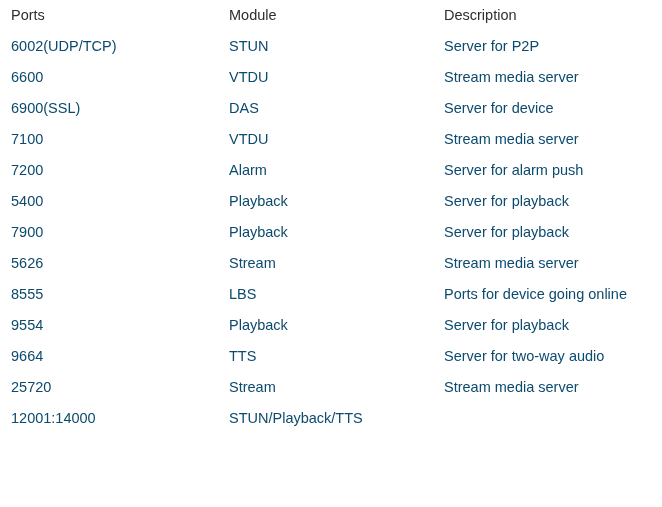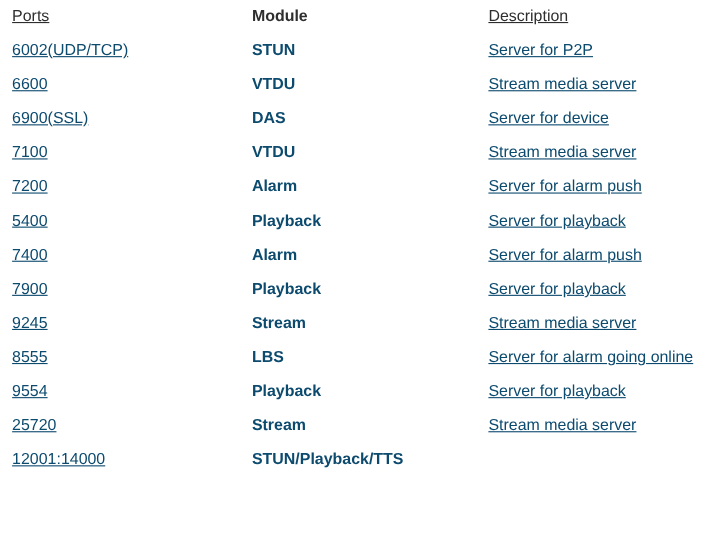--- a/index.html
+++ b/index.html
@@ -36,25 +36,25 @@
     line-height: 31px;
     vertical-align: middle;
     text-align: left;
     font-weight: normal;
     font-size: 14.5px;
     white-space: nowrap;
     overflow: visible;
   }
 
   #ports-table th.c-ports,
-  #ports-table td.c-ports        { padding-left: 11px; text-decoration: underline; }
+  #ports-table td.c-ports        { padding-left: 11px; }
   #ports-table th.c-module,
-  #ports-table td.c-module       { padding-left: 11px; font-weight: bold; }
+  #ports-table td.c-module       { padding-left: 11px; }
   #ports-table th.c-description,
-  #ports-table td.c-description  { padding-left: 11px; text-decoration: underline; }
+  #ports-table td.c-description  { padding-left: 11px; }
 
   thead tr { height: 31px; }
 
   thead th {
     color: #2e2e2e;
   }
 
   tbody td {
     color: #0c4a6e;
   }
@@ -103,43 +103,43 @@
         <td class="c-ports">7200</td>
         <td class="c-module">Alarm</td>
         <td class="c-description">Server for alarm push</td>
       </tr>
       <tr>
         <td class="c-ports">5400</td>
         <td class="c-module">Playback</td>
         <td class="c-description">Server for playback</td>
       </tr>
       <tr>
-        <td class="c-ports">7400</td>
-        <td class="c-module">Alarm</td>
-        <td class="c-description">Server for alarm push</td>
-      </tr>
-      <tr>
         <td class="c-ports">7900</td>
         <td class="c-module">Playback</td>
         <td class="c-description">Server for playback</td>
       </tr>
       <tr>
-        <td class="c-ports">9245</td>
+        <td class="c-ports">5626</td>
         <td class="c-module">Stream</td>
         <td class="c-description">Stream media server</td>
       </tr>
       <tr>
         <td class="c-ports">8555</td>
         <td class="c-module">LBS</td>
-        <td class="c-description">Server for alarm going online</td>
+        <td class="c-description">Ports for device going online</td>
       </tr>
       <tr>
         <td class="c-ports">9554</td>
         <td class="c-module">Playback</td>
         <td class="c-description">Server for playback</td>
+      </tr>
+      <tr>
+        <td class="c-ports">9664</td>
+        <td class="c-module">TTS</td>
+        <td class="c-description">Server for two-way audio</td>
       </tr>
       <tr>
         <td class="c-ports">25720</td>
         <td class="c-module">Stream</td>
         <td class="c-description">Stream media server</td>
       </tr>
       <tr>
         <td class="c-ports">12001:14000</td>
         <td class="c-module">STUN/Playback/TTS</td>
         <td class="c-description"></td>

